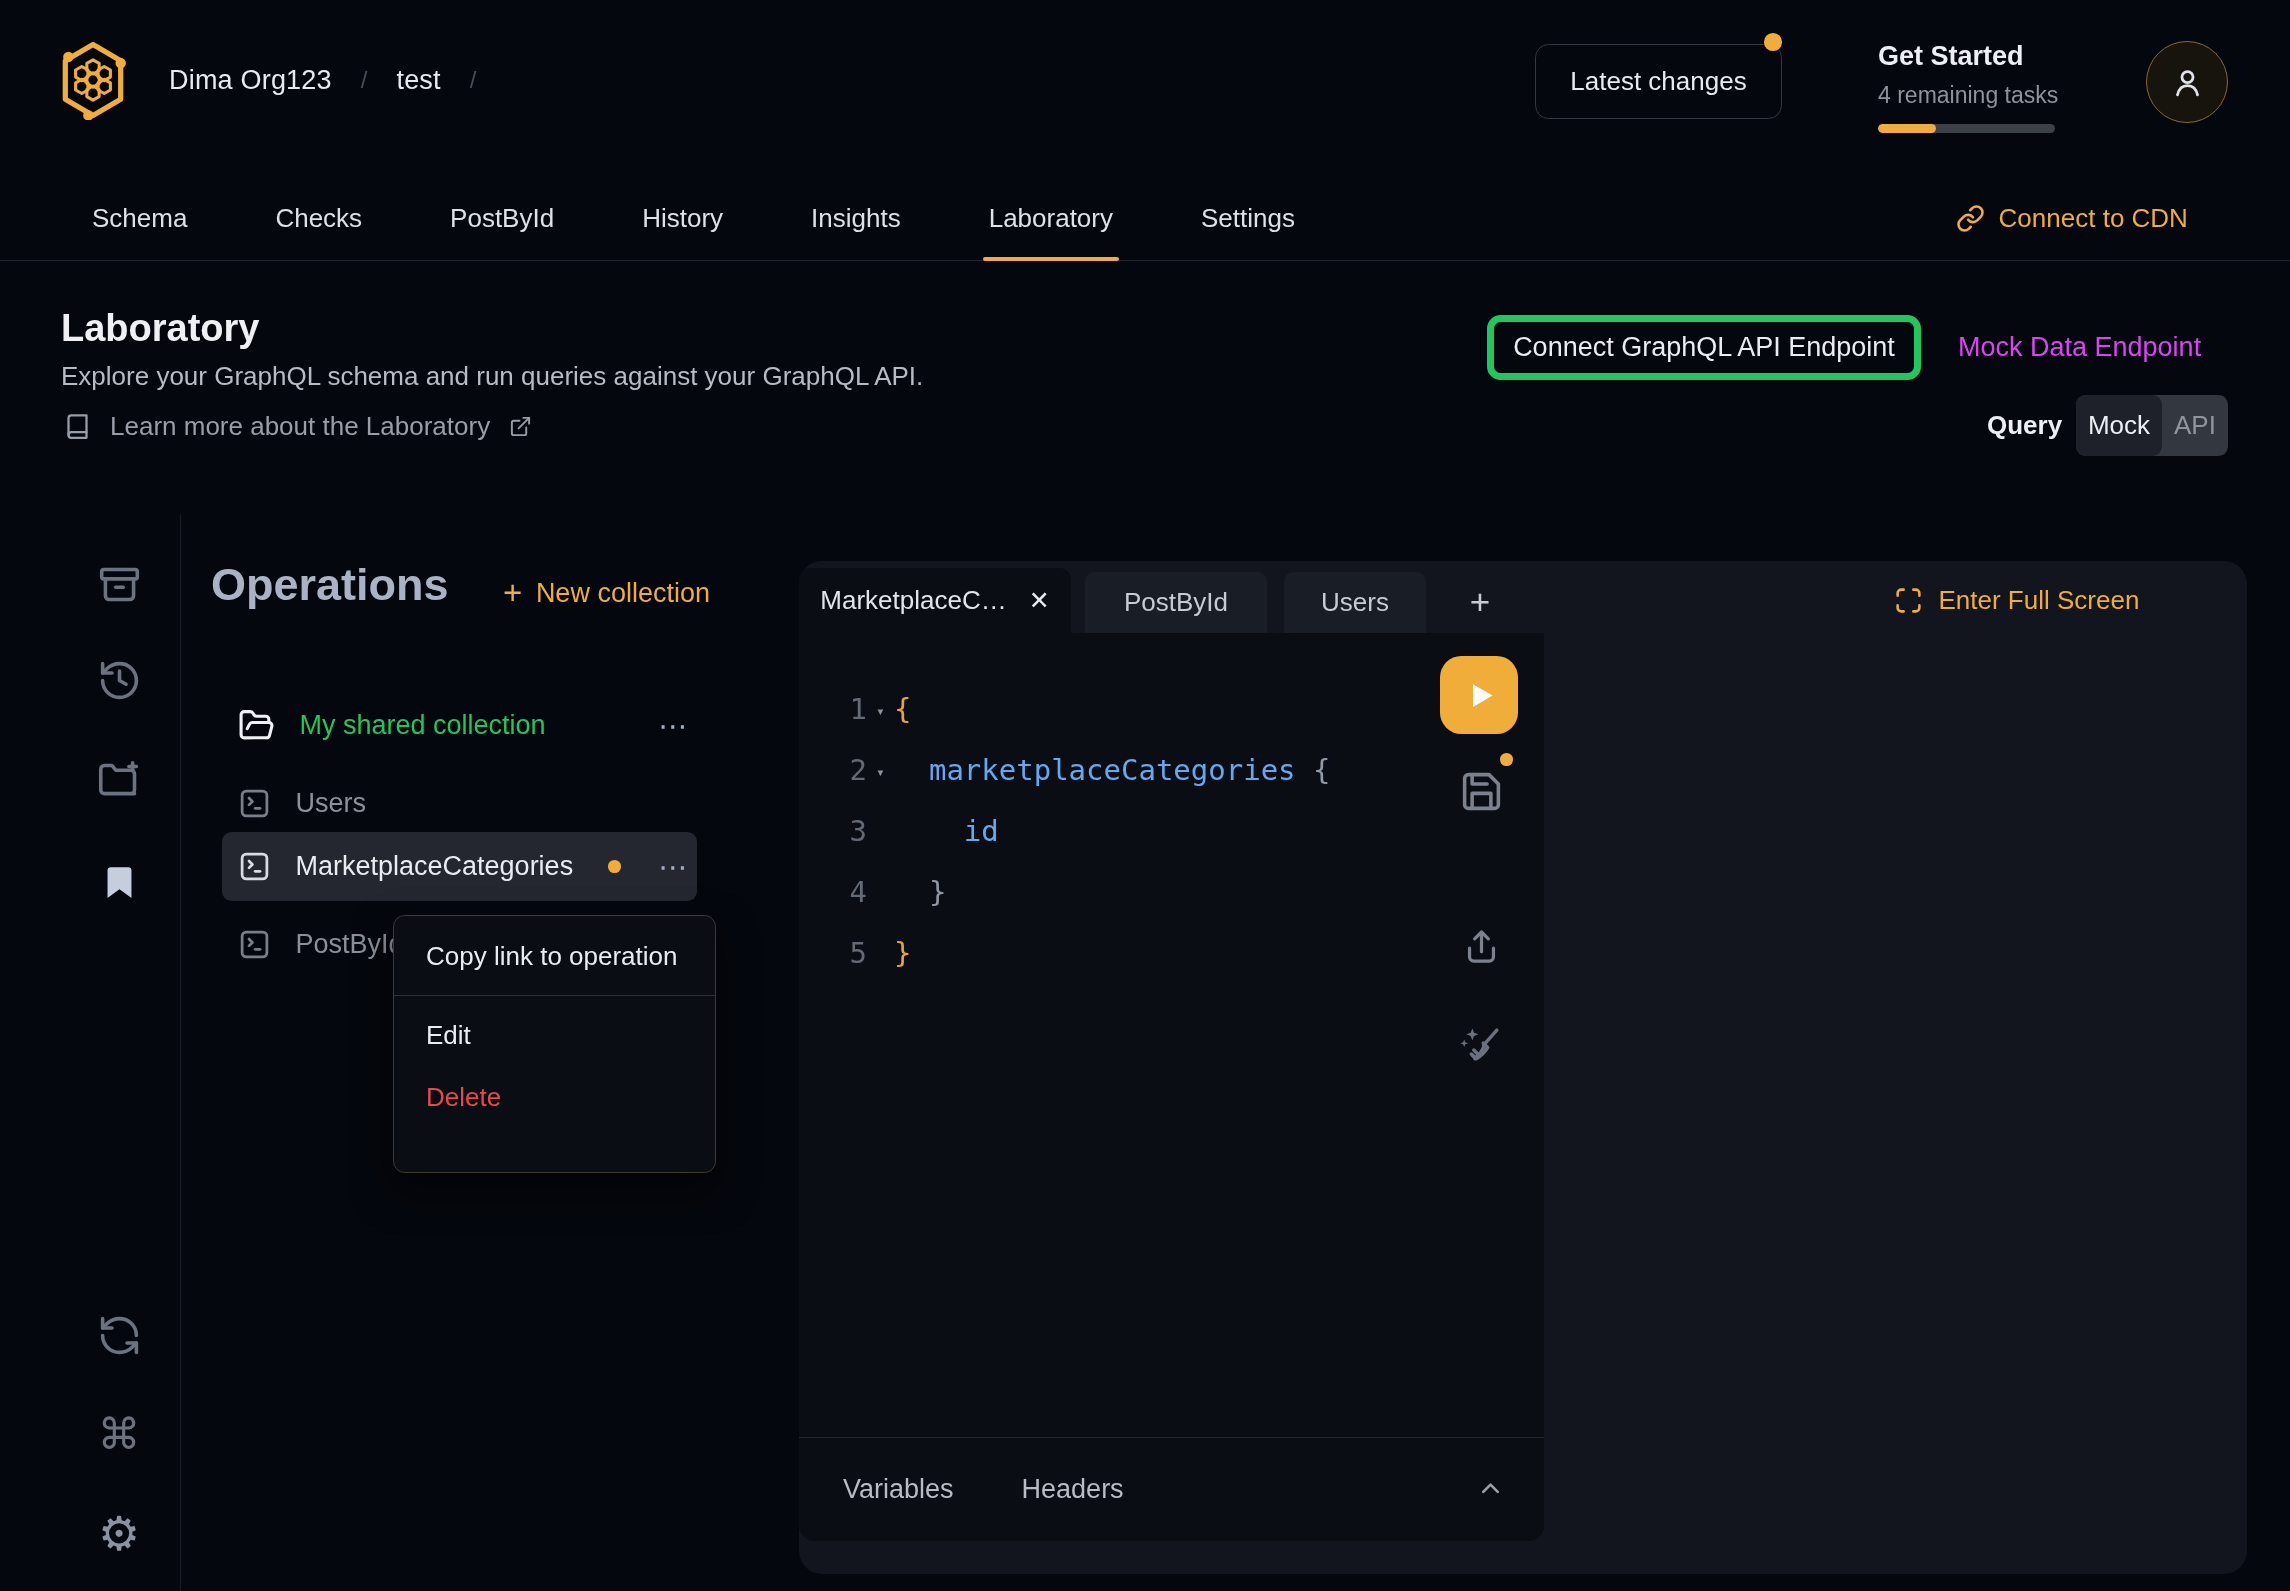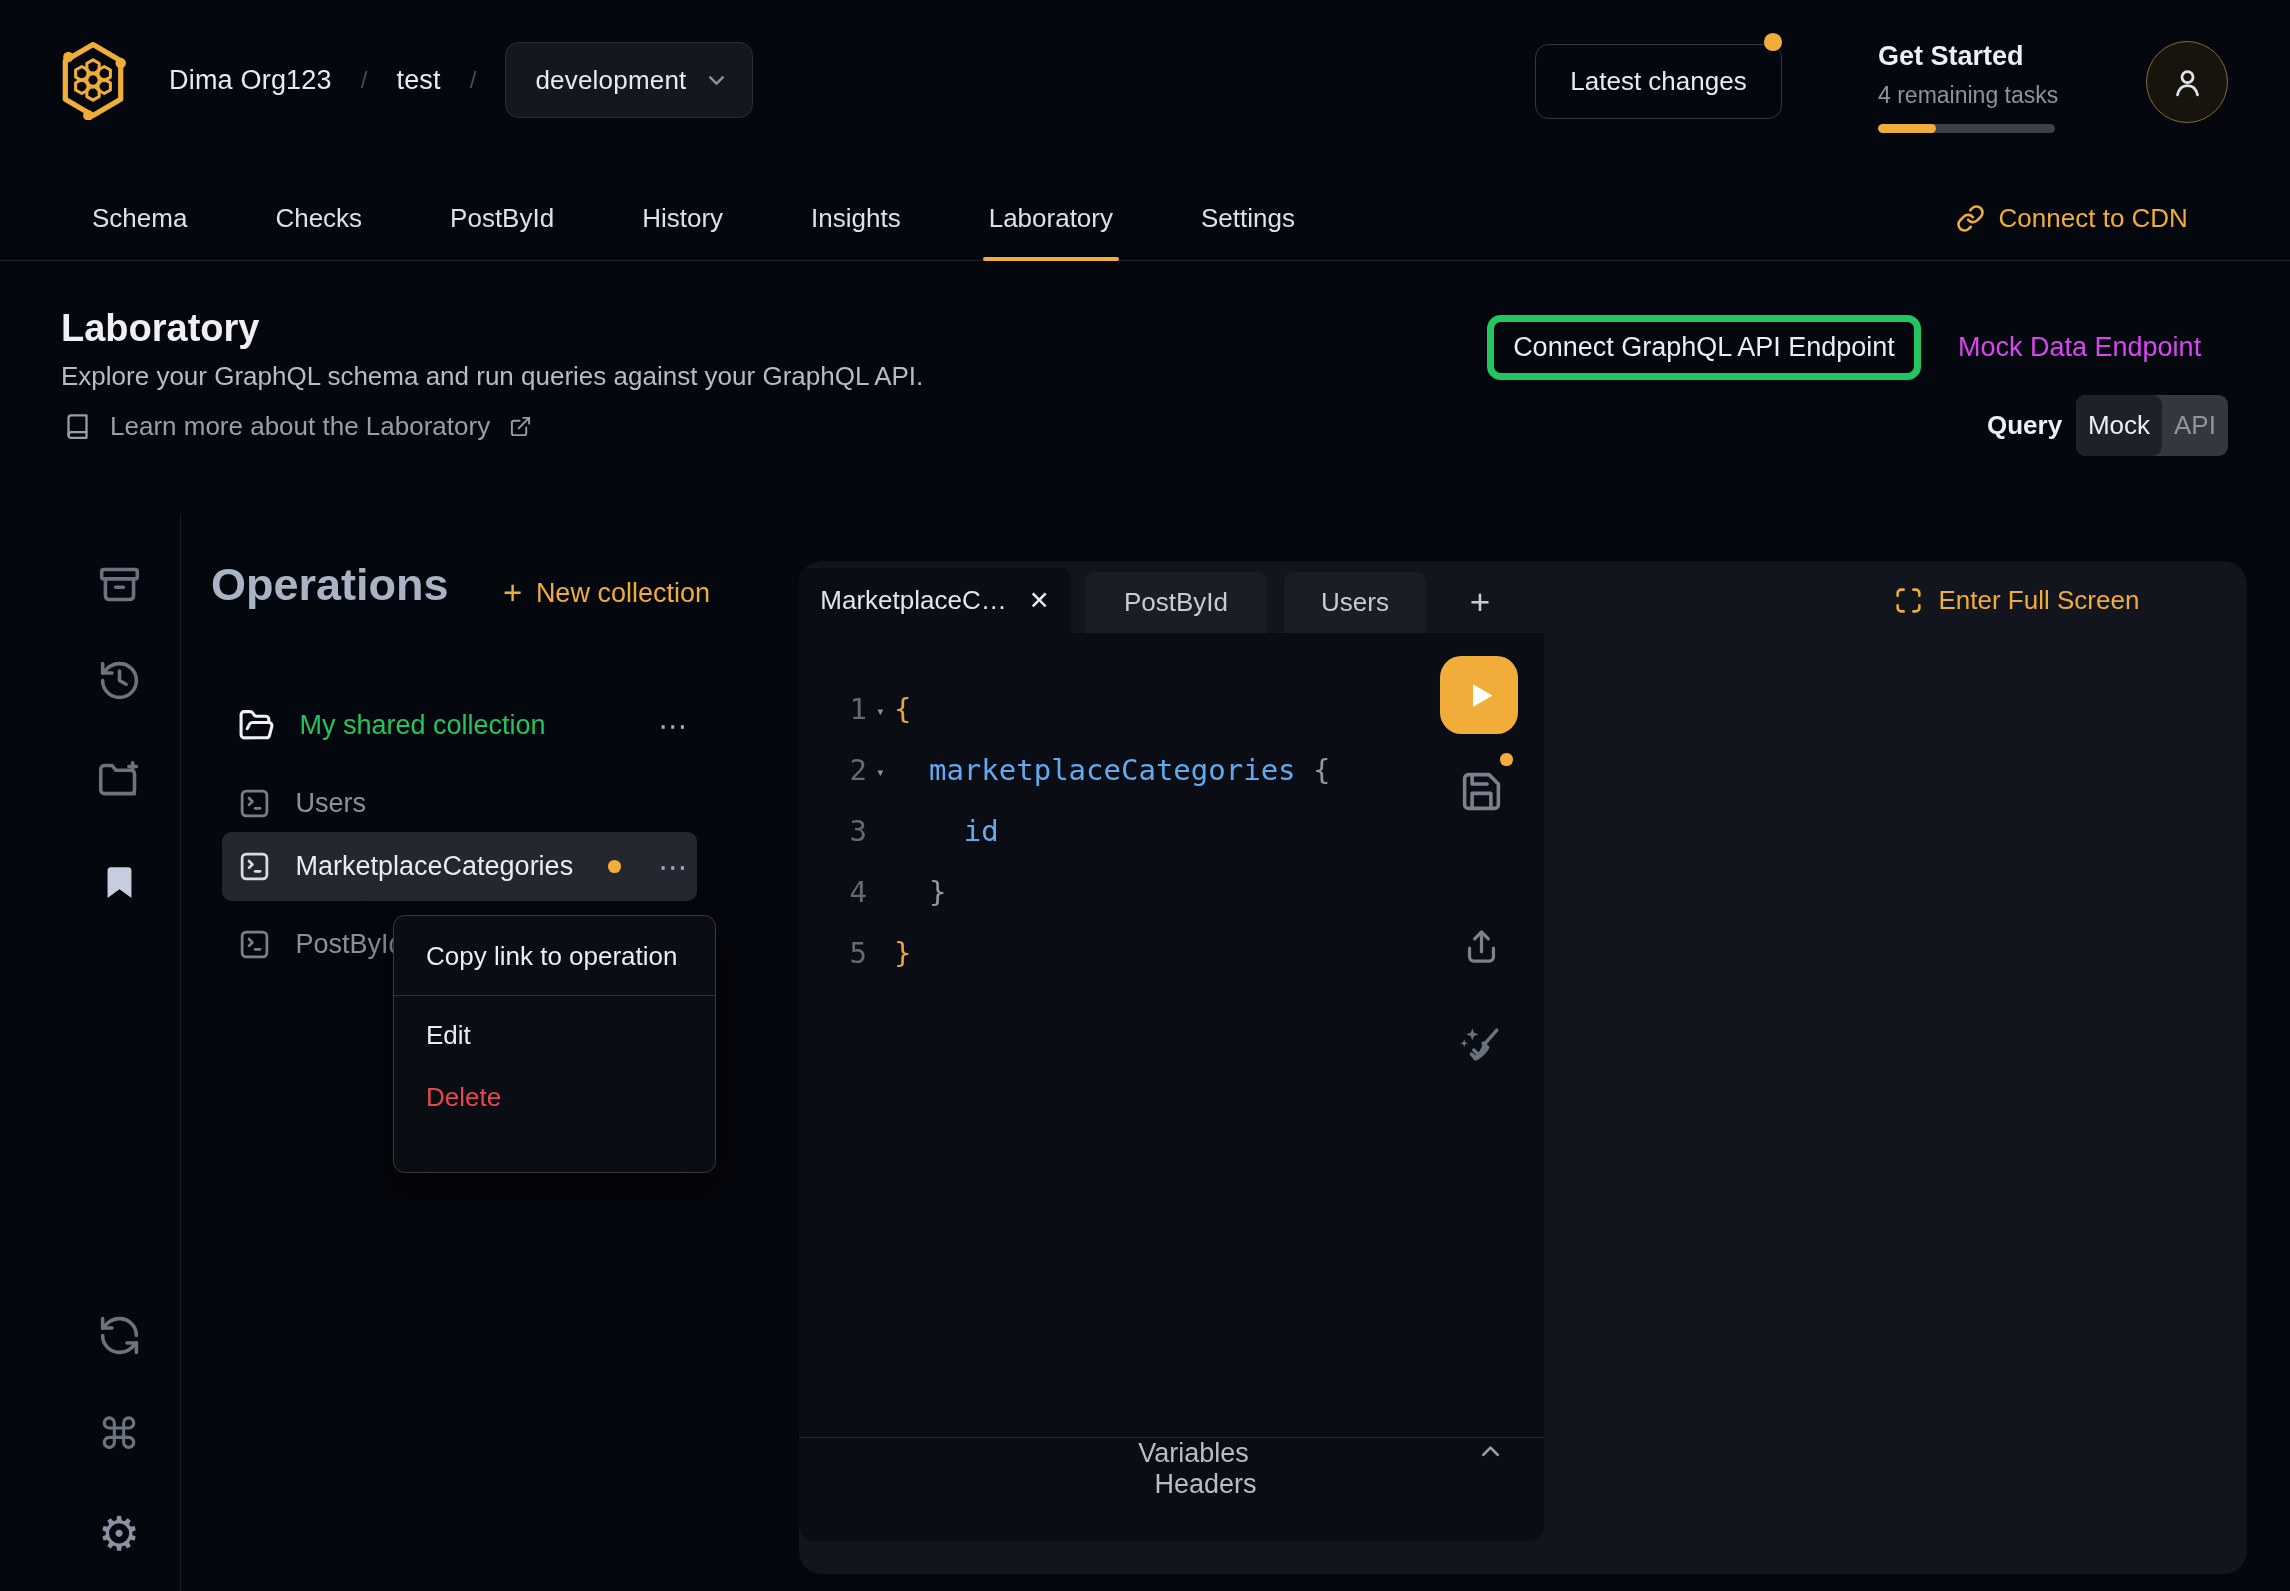--- a/index.html
+++ b/index.html
@@ -128,21 +128,21 @@
   .c-gray { color:#9099a5; }
 
   .run-btn { position:absolute; left:641px; top:23px; width:78px; height:78px; border-radius:21.3px; background:#f0ad3a;
     display:flex; align-items:center; justify-content:center; cursor:pointer; border:none; }
   .tool-save { position:absolute; left:660px; top:136px; cursor:pointer; }
   .save-dot { position:absolute; left:701px; top:120px; width:12.6px; height:12.6px; border-radius:50%; background:#f0ad3a; }
   .tool-share { position:absolute; left:662px; top:291px; cursor:pointer; }
   .tool-clean { position:absolute; left:656px; top:388px; cursor:pointer; }
 
   .editor-bottom { position:absolute; left:0; bottom:0; width:100%; height:104px; border-top:1px solid #23262e;
-    display:flex; align-items:center;flex-direction:column; }
+    display:flex; align-items:center; }
   .vh-tab { font-size:27px; color:#b7bcc5; cursor:pointer; }
   .vh-variables { margin-left:44px; }
   .vh-headers { margin-left:68px; }
   .collapse { position:absolute; right:39px; cursor:pointer; }
 </style>
 </head>
 <body>
 
 <div class="header">
   <div class="brand-row">
@@ -165,28 +165,20 @@
           <circle cx="8" cy="11" r="3.4"></circle>
           <circle cx="42" cy="15" r="3.4"></circle>
           <circle cx="21" cy="49" r="3.4"></circle>
         </g>
       </svg>
     </span>
     <span class="crumb">Dima Org123</span>
     <span class="crumb-sep">/</span>
     <span class="crumb">test</span>
     <span class="crumb-sep">/</span>
-    <div class="target-select">
-      <span class="crumb">development</span>
-      <span>
-        <svg width="25" height="25" viewBox="0 0 24 24" fill="none" stroke="#8b919d" stroke-width="2.4" stroke-linecap="round" stroke-linejoin="round">
-            <polyline points="6 9 12 15 18 9"></polyline>
-          </svg>
-      </span>
-    </div>
   </div>
 
   <button class="latest-btn">Latest changes</button>
   <div class="latest-dot"></div>
 
   <div class="getstarted">
     <div class="gs-title">Get Started</div>
     <div class="gs-sub">4 remaining tasks</div>
     <div class="gs-track">
       <div class="gs-fill" style="width: 33%;"></div>

